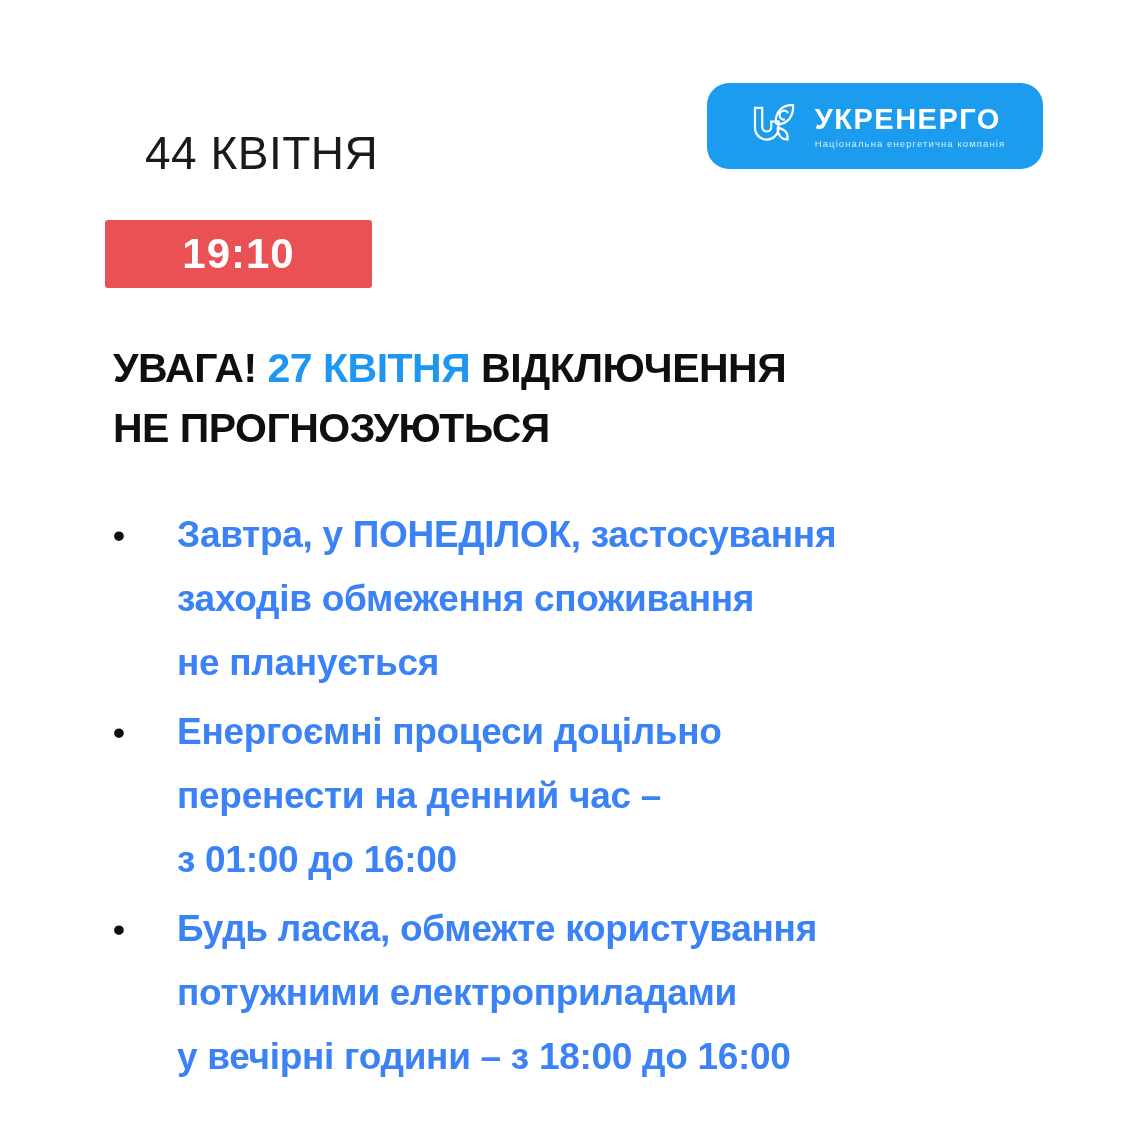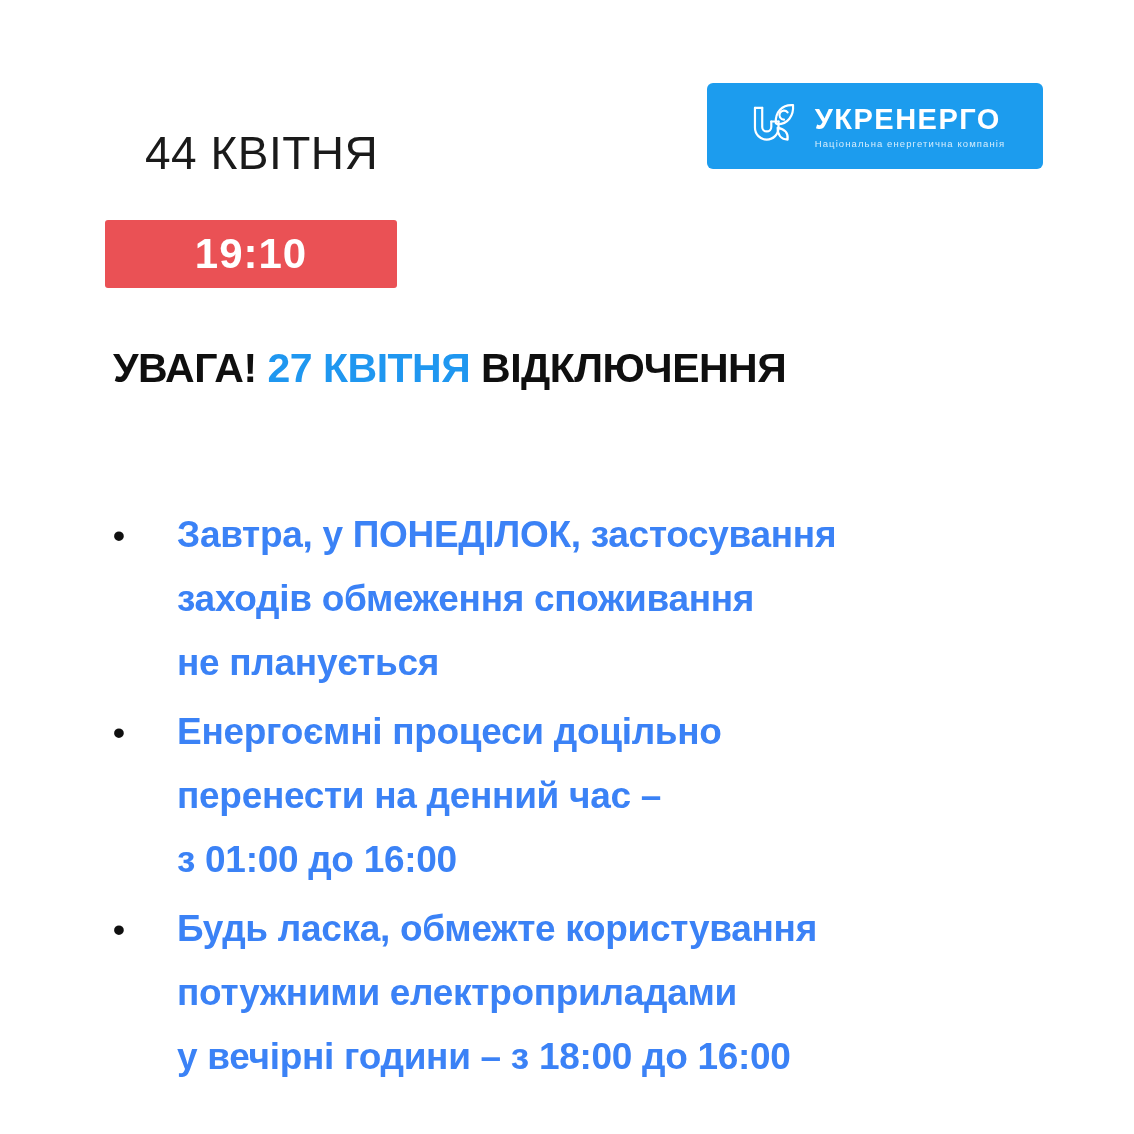--- a/index.html
+++ b/index.html
@@ -25,21 +25,21 @@
   }
 
   
   .logo {
     position: absolute;
     left: 707px;
     top: 83px;
     width: 336px;
     height: 86px;
     background: #1C9CEE;
-    border-radius: 6px;
+    border-radius: 22px;
     display: flex;
     align-items: center;
     justify-content: center;
     gap: 12px;
     box-sizing: border-box;
     padding: 0 10px;
   }
   .logo-mark { width: 58px; height: 58px; flex: 0 0 auto; display: block; }
   .logo-text { display: flex; flex-direction: column; align-items: flex-start; }
   .logo-name {
@@ -56,21 +56,21 @@
     letter-spacing: 1.1px;
     margin-top: 4px;
     white-space: nowrap;
   }
 
   
   .time-badge {
     position: absolute;
     left: 105px;
     top: 220px;
-    width: 292px;
+    width: 267px;
     height: 68px;
     background: #EA5155;
     border-radius: 3px;
     display: flex;
     align-items: center;
     justify-content: center;
   }
   .time-badge span {
     color: #ffffff;
     font-weight: 700;
@@ -152,20 +152,21 @@
 
   <div class="time-badge">
     <span>19:10</span>
   </div>
 
   <h1 class="headline">
     <span>УВАГА!</span>
     <span class="hl-blue">27 КВІТНЯ</span>
     <span>ВІДКЛЮЧЕННЯ</span>
     <br>
+    <span>НЕ ПРОГНОЗУЮТЬСЯ</span>
   </h1>
 
   <ul class="bullets">
     <li class="bullet">
       <span class="marker">•</span>
       <span class="bullet-text">Завтра, у ПОНЕДІЛОК, застосування
 заходів обмеження споживання
 не планується</span>
     </li>
     <li class="bullet">

